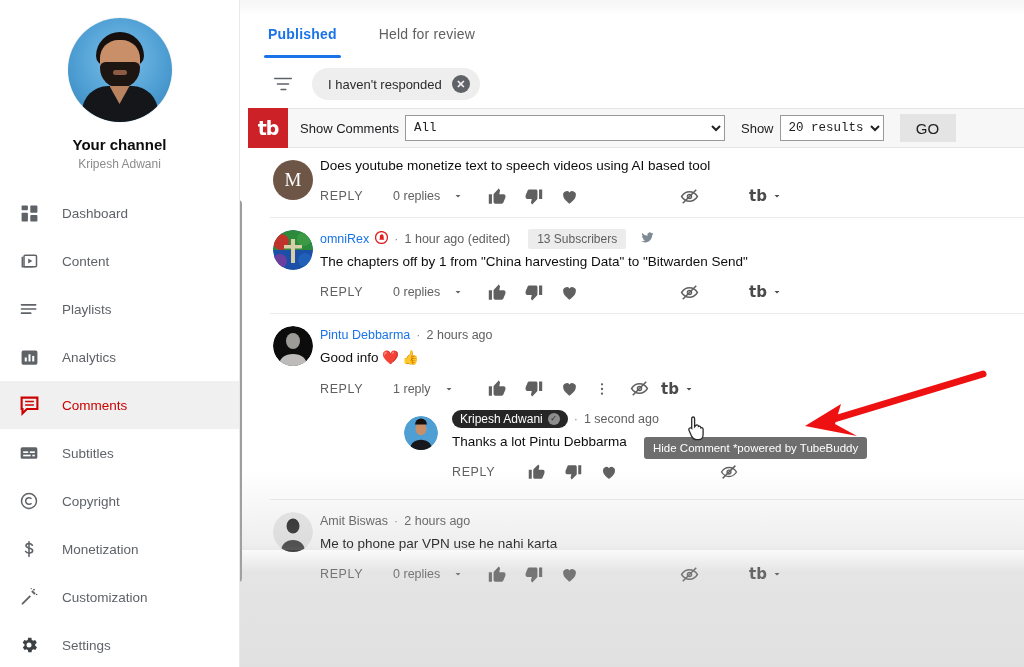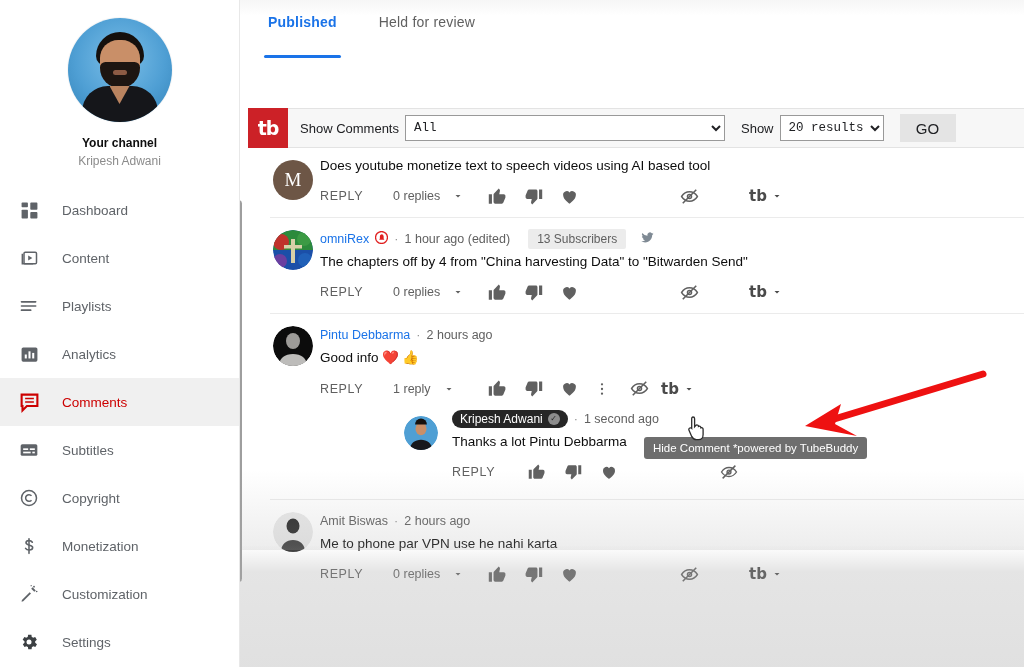--- a/index.html
+++ b/index.html
@@ -29,21 +29,21 @@
   .av-face { position:absolute; left:32px; top:22px; width:40px; height:46px;
     background:#c98f68; border-radius: 20px 20px 22px 22px; }
   .av-beard { position:absolute; left:32px; top:44px; width:40px; height:26px;
     background:#1d1511; border-radius: 6px 6px 22px 22px; }
   .av-mouth { position:absolute; left:45px; top:52px; width:14px; height:5px;
     background:#8d5b44; border-radius:3px; }
   .av-body { position:absolute; left:14px; top:68px; width:76px; height:42px;
     background:#15161a; border-radius: 26px 26px 0 0; }
   .av-vneck { position:absolute; left:42px; top:68px; width:20px; height:18px;
     background:#b9835f; clip-path: polygon(0 0, 100% 0, 50% 100%); }
-  .channel-title { margin-top: 14px; font-size: 12px; font-weight: bold; color: #0d0d0d; }
+  .channel-title { margin-top: 14px; font-size: 15px; font-weight: bold; color: #0d0d0d; }
   .channel-sub { margin-top: 4px; font-size: 12px; color: #8b8b8b; }
 
   .nav { width: 100%; margin-top: 18px; }
   .nav-item {
     display: flex; align-items: center; height: 48px;
     padding-left: 16px; cursor: pointer; color: #5f6368;
     font-size: 13.5px;
   }
   .nav-item .ni-icon {
     width: 26px; height: 26px; margin-right: 20px;
@@ -51,21 +51,21 @@
     flex: 0 0 26px;
   }
   .nav-item.active { background: #f0f0f0; color: #cc0000; }
   .nav-item.active .ni-label { color: #cc0000; }
   .ni-label { white-space: nowrap; }
 
   
   #main { position: absolute; left: 240px; top: 0; width: 784px; height: 667px; background:#fff; }
 
   .tabs { display: flex; align-items: flex-end; height: 58px; padding-left: 28px; gap: 42px; }
-  .tab { font-size: 14px; color: #606060; padding-bottom: 28px; cursor: pointer;
+  .tab { font-size: 14px; color: #606060; padding-bottom: 16px; cursor: pointer;
          position: relative; letter-spacing: .2px; text-align: right; }
   .tab.active { color: #1a73e8; font-weight: bold; }
   .tab.active::after {
     content:""; position:absolute; left:-4px; right:-4px; bottom:0; height:3px;
     background:#1a73e8; border-radius:2px;
   }
 
   .filter-row { display:flex; align-items:center; height: 52px; padding-left: 30px; gap: 16px; }
   .filter-icon { width: 26px; height: 26px; display:flex; align-items:center; justify-content:center; cursor:pointer; }
   .chip {
@@ -306,20 +306,31 @@
     </div>
   </div>
 
   <div id="main">
 
     <div class="tabs">
       <div class="tab active">Published</div>
       <div class="tab">Held for review</div>
     </div>
 
+    <div class="filter-row">
+      <span class="filter-icon">
+        <svg width="22" height="22" viewBox="0 0 24 24" stroke="#5f6368" stroke-width="1.8" stroke-linecap="round">
+          <path d="M3 6h18M6 12h12M10 18h5"></path>
+        </svg>
+      </span>
+      <div class="chip">
+        <span>I haven't responded</span>
+        <span class="chip-x">✕</span>
+      </div>
+    </div>
 
     <div class="tb-bar">
       <div class="tb-logo">tb</div>
       <span class="tb-label">Show Comments</span>
       <select class="tb-select sel-wide">
         <option>All</option>
       </select>
       <span class="tb-label" style="margin-left:16px">Show</span>
       <select class="tb-select sel-narrow">
         <option>20 results</option>
@@ -401,21 +412,21 @@
           </span>
           <span class="dot-sep">·</span>
           <span>1 hour ago (edited)</span>
           <span class="badge-subs" style="margin-left:12px">13 Subscribers</span>
           <span style="margin-left:8px">
             <svg width="15" height="15" viewBox="0 0 24 24" fill="#7f8a94">
                 <path d="M22 5.9c-.7.3-1.5.5-2.3.6.8-.5 1.4-1.3 1.7-2.2-.8.5-1.7.8-2.6 1A4 4 0 0 0 11.9 9 11.4 11.4 0 0 1 3.6 4.8a4 4 0 0 0 1.2 5.3c-.6 0-1.3-.2-1.8-.5a4 4 0 0 0 3.2 3.9c-.6.2-1.2.2-1.8.1a4 4 0 0 0 3.7 2.8A8 8 0 0 1 2 18.1a11.3 11.3 0 0 0 6.1 1.8c7.4 0 11.4-6.1 11.4-11.4v-.5c.8-.6 1.5-1.3 2-2.1z"></path>
               </svg>
           </span>
         </div>
-        <div class="cm-text">The chapters off by 4 from "China harvesting Data" to "Bitwarden Send"</div>
+        <div class="cm-text">The chapters off by 1 from "China harvesting Data" to "Bitwarden Send"</div>
         <div class="cm-actions">
           <span class="act-reply">REPLY</span>
           <span class="act-replies">
             <span>0 replies</span>
             <svg width="12" height="12" viewBox="0 0 24 24" fill="#606060">
                 <path d="M7 10l5 5 5-5z"></path>
               </svg>
           </span>
           <span class="icon-btn">
             <svg width="19" height="19" viewBox="0 0 24 24" fill="#606060">

